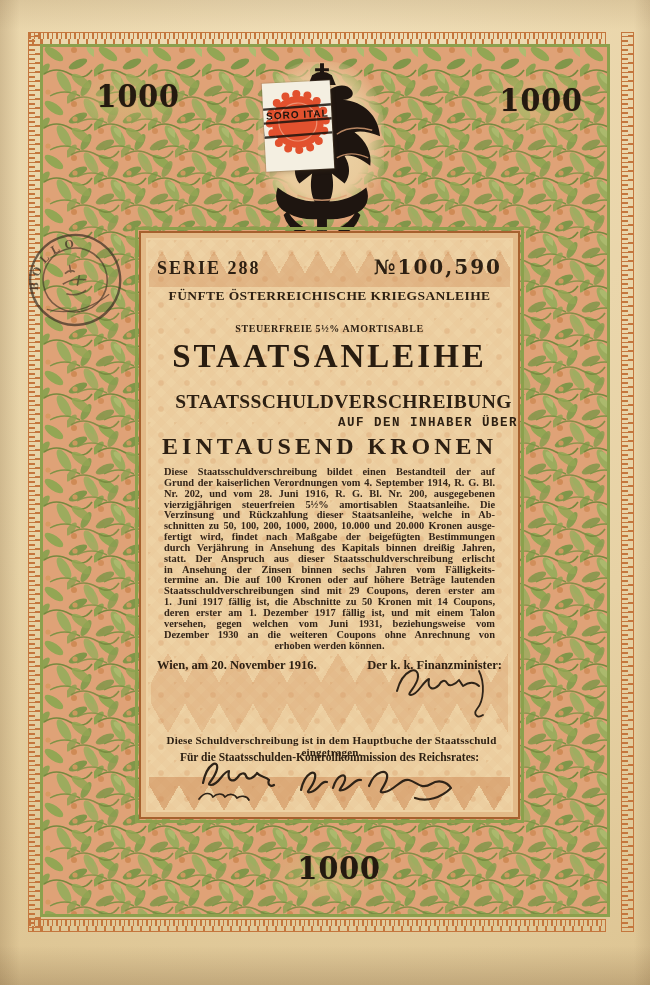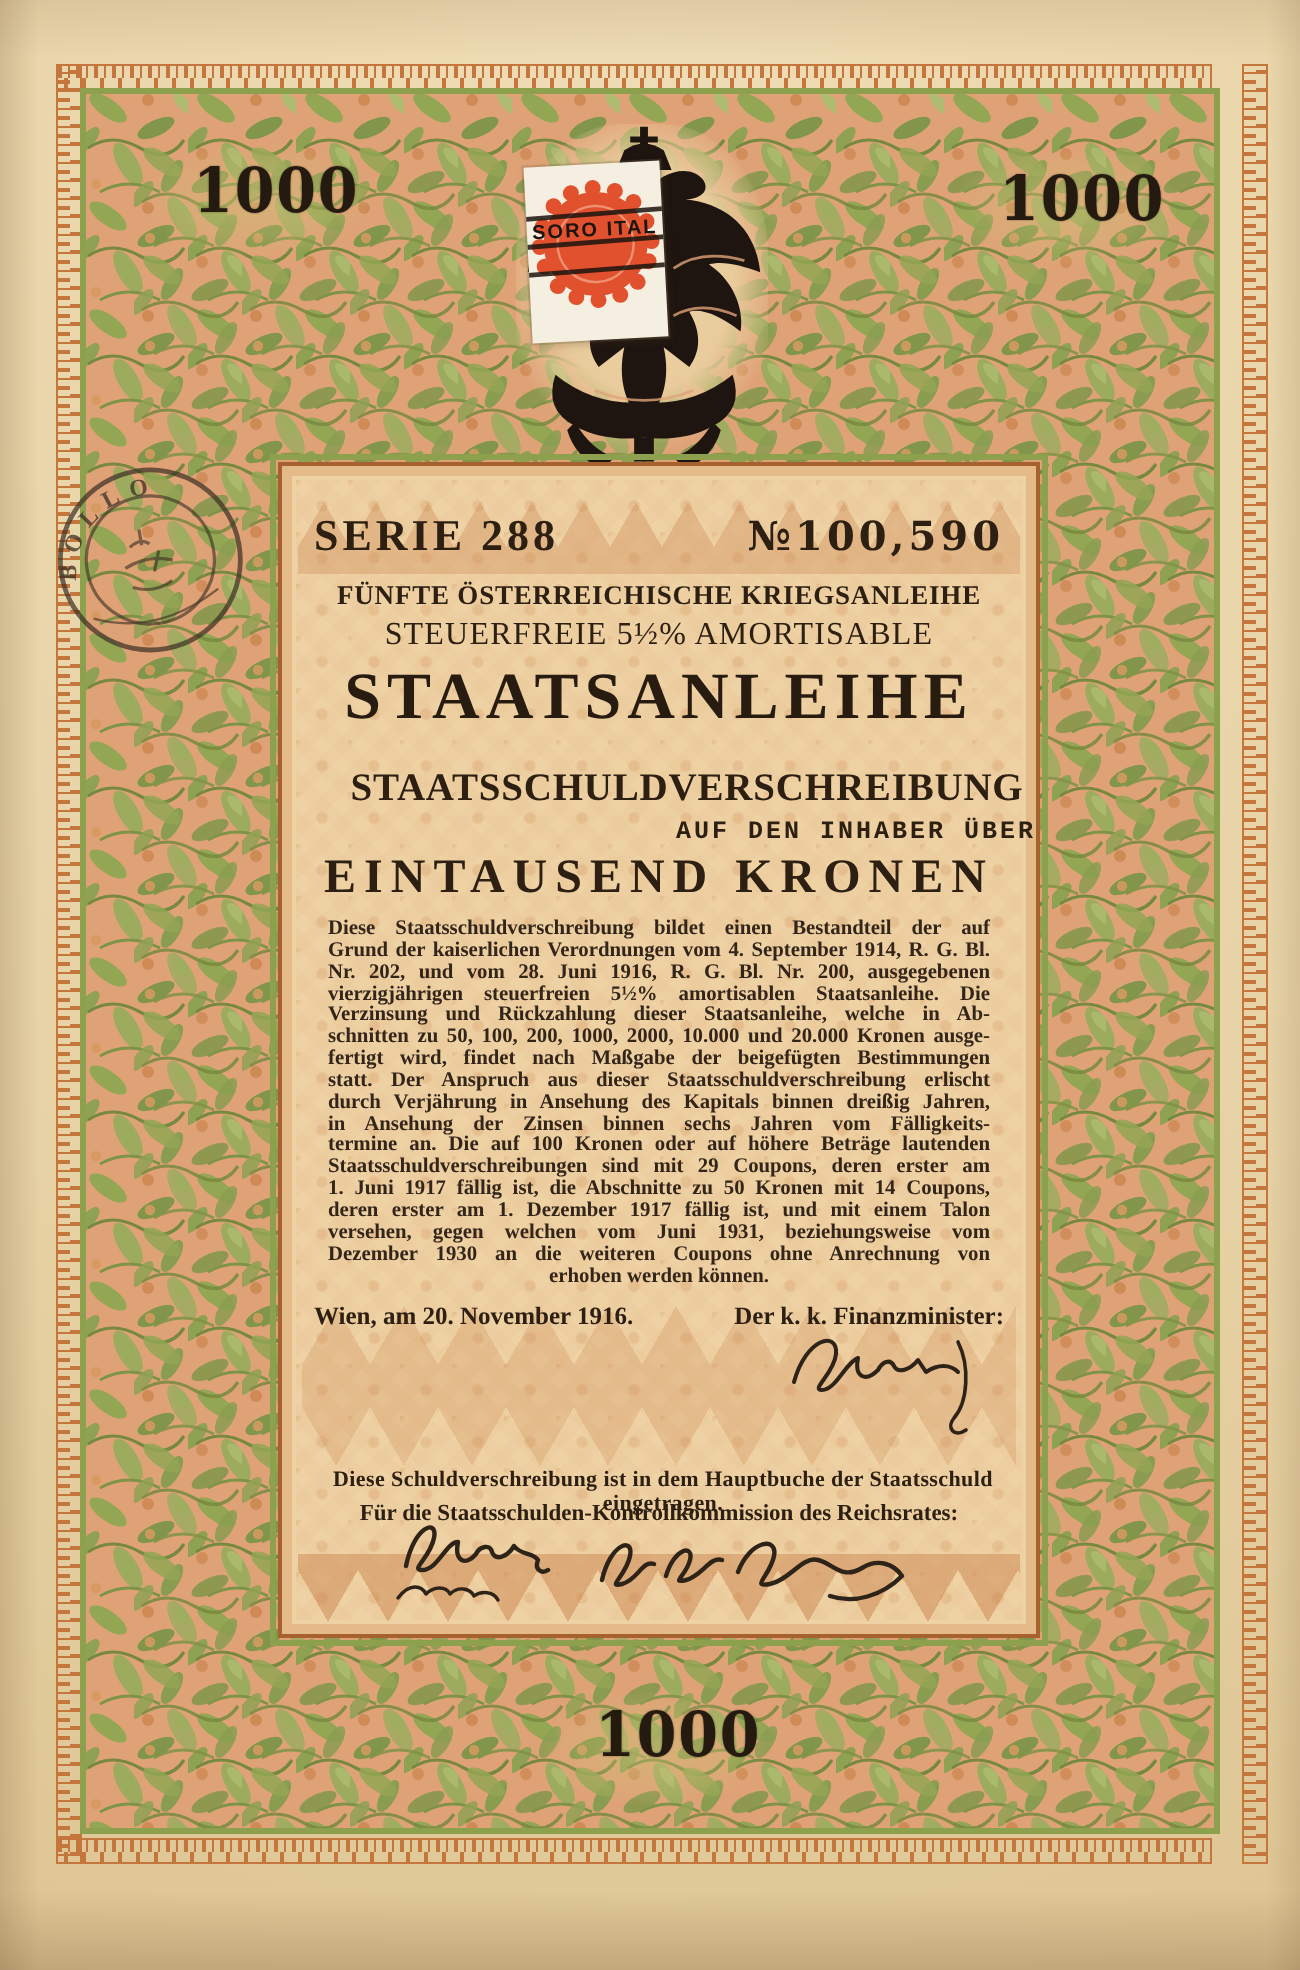--- a/index.html
+++ b/index.html
@@ -54,24 +54,24 @@
   .tri-bottom{position:absolute;left:8px;right:8px;bottom:6px;height:34px;opacity:.55;pointer-events:none;
     background:conic-gradient(from -30deg at 50% 100%, rgba(199,124,70,.8) 0 60deg, transparent 60deg) 0 0/30px 100%;}
   .tri-mid{position:absolute;left:10px;right:10px;top:420px;height:80px;opacity:.28;pointer-events:none;
     background:
       conic-gradient(from 150deg at 50% 0%, rgba(199,124,70,.8) 0 60deg, transparent 60deg) 0 0/34px 50% no-repeat,
       conic-gradient(from -30deg at 50% 100%, rgba(199,124,70,.8) 0 60deg, transparent 60deg) 0 100%/34px 50%;
     background-repeat:repeat-x;}
   .panel-content{position:absolute;inset:0;color:#2d2013;}
   .serie-row{display:flex;justify-content:space-between;align-items:baseline;
     margin:22px 16px 0 16px;position:relative;}
-  .serie{font-size:22px;letter-spacing:2px;font-weight:600;}
+  .serie{font-size:18px;letter-spacing:2px;font-weight:600;}
   .serialno{font-size:20px;letter-spacing:2px;font-weight:700;font-family:"DejaVu Serif",serif;}
   .hline1{margin:9px 14px 0;text-align:center;font-weight:bold;font-size:13.5px;letter-spacing:.4px;white-space:nowrap;}
-  .hline2{margin:3px 14px 0;text-align:center;font-weight:normal;font-size:16px;letter-spacing:.6px;}
+  .hline2{margin:19px 14px 0;text-align:center;font-weight:bold;font-size:10px;letter-spacing:.6px;}
   .title{margin:4px 0 16px;text-align:center;font-weight:bold;font-size:33px;letter-spacing:3px;white-space:nowrap;color:#281c10;}
   .subtitle{margin:0;text-align:center;font-weight:bold;font-size:19.5px;letter-spacing:.4px;white-space:nowrap;padding-left:28px;}
   .bearer{margin:3px 0 0;text-align:right;font-weight:bold;font-size:12.5px;letter-spacing:1.5px;font-family:Liberation Mono, monospace;}
   .amount{margin:3px 12px 0;text-align:center;font-weight:bold;font-size:24px;letter-spacing:4px;white-space:nowrap;}
   .bodytext{margin:7px 23px 0;font-size:10.4px;font-weight:700;color:#33251a;}
   .bline{line-height:10.85px;text-align:justify;text-align-last:justify;white-space:nowrap;}
   .bline.center{text-align:center;text-align-last:center;}
   .date-row{display:flex;justify-content:space-between;margin:7px 16px 0;
     font-size:12.5px;font-weight:700;}
   .sig{position:absolute;stroke:#2e2318;fill:none;stroke-linecap:round;stroke-linejoin:round;}
@@ -209,22 +209,22 @@
     <div class="amount">EINTAUSEND KRONEN</div>
 
     <div class="bodytext">
       <div class="bline">Diese Staatsschuldverschreibung bildet einen Bestandteil der auf</div>
       <div class="bline">Grund der kaiserlichen Verordnungen vom 4. September 1914, R. G. Bl.</div>
       <div class="bline">Nr. 202, und vom 28. Juni 1916, R. G. Bl. Nr. 200, ausgegebenen</div>
       <div class="bline">vierzigjährigen steuerfreien 5½% amortisablen Staatsanleihe. Die</div>
       <div class="bline">Verzinsung und Rückzahlung dieser Staatsanleihe, welche in Ab-</div>
       <div class="bline">schnitten zu 50, 100, 200, 1000, 2000, 10.000 und 20.000 Kronen ausge-</div>
       <div class="bline">fertigt wird, findet nach Maßgabe der beigefügten Bestimmungen</div>
+      <div class="bline">durch Verjährung in Ansehung des Kapitals binnen dreißig Jahren,</div>
       <div class="bline">statt. Der Anspruch aus dieser Staatsschuldverschreibung erlischt</div>
-      <div class="bline">durch Verjährung in Ansehung des Kapitals binnen dreißig Jahren,</div>
       <div class="bline">in Ansehung der Zinsen binnen sechs Jahren vom Fälligkeits-</div>
       <div class="bline">termine an. Die auf 100 Kronen oder auf höhere Beträge lautenden</div>
       <div class="bline">Staatsschuldverschreibungen sind mit 29 Coupons, deren erster am</div>
       <div class="bline">1. Juni 1917 fällig ist, die Abschnitte zu 50 Kronen mit 14 Coupons,</div>
       <div class="bline">deren erster am 1. Dezember 1917 fällig ist, und mit einem Talon</div>
       <div class="bline">versehen, gegen welchen vom Juni 1931, beziehungsweise vom</div>
       <div class="bline">Dezember 1930 an die weiteren Coupons ohne Anrechnung von</div>
       <div class="bline center">erhoben werden können.</div>
     </div>
 

